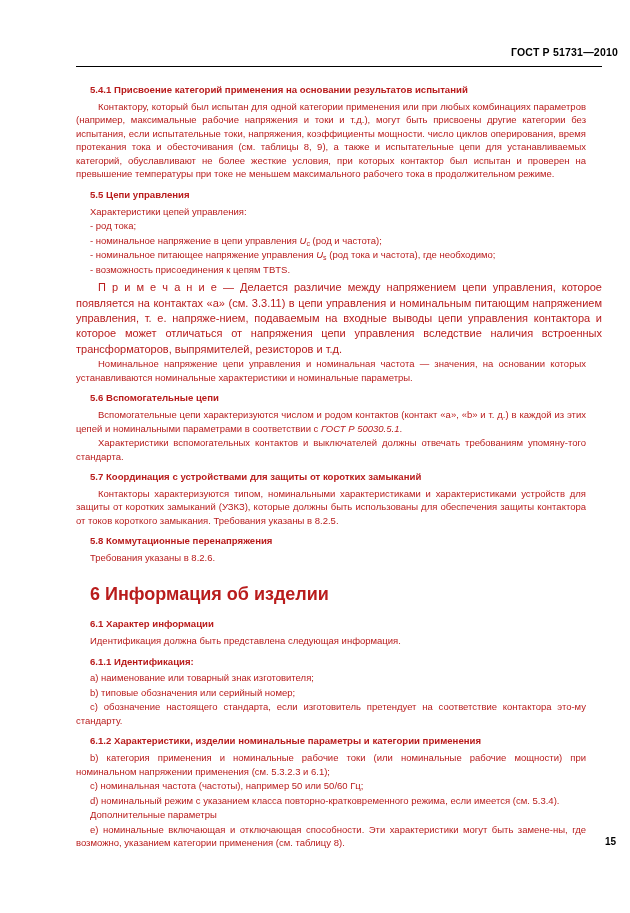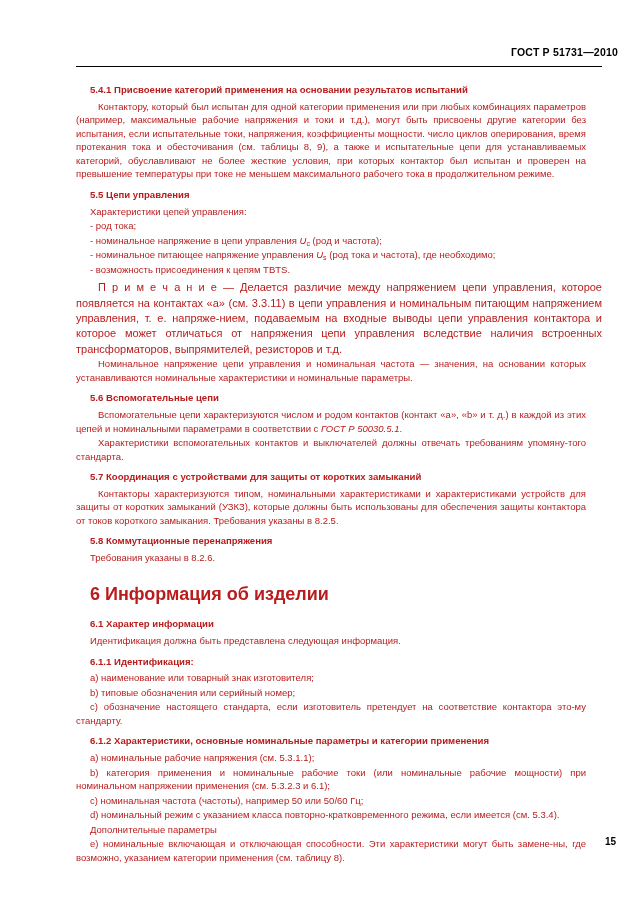--- a/index.html
+++ b/index.html
@@ -145,22 +145,21 @@
     </div>
 
     <div class="block">
       <div class="h-sub">6.1.1  Идентификация:</div>
       <p class="list">a) наименование или товарный знак изготовителя;</p>
       <p class="list">b) типовые обозначения или серийный номер;</p>
       <p class="list">c) обозначение настоящего стандарта, если изготовитель претендует на соответствие контактора это-му стандарту.</p>
     </div>
 
     <div class="block">
-      <div class="h-sub">6.1.2  Характеристики, основные номинальные параметры и категории применения</div>
-      <p class="list">a) номинальные рабочие напряжения (см. 5.3.1.1);</p>
+      <div class="h-sub">6.1.2  Характеристики, изделии номинальные параметры и категории применения</div>
       <p class="list">b) категория применения и номинальные рабочие токи (или номинальные рабочие мощности) при номинальном напряжении применения (см. 5.3.2.3 и 6.1);</p>
       <p class="list">c) номинальная частота (частоты), например 50 или 50/60 Гц;</p>
       <p class="list">d) номинальный режим с указанием  класса  повторно-кратковременного режима,  если  имеется (см. 5.3.4).</p>
       <p class="list">Дополнительные параметры</p>
       <p class="list">e) номинальные включающая и отключающая способности. Эти характеристики могут быть замене-ны, где возможно, указанием категории применения (см. таблицу 8).</p>
     </div>
 
   </div>
 
   <div class="pagenum">15</div>

